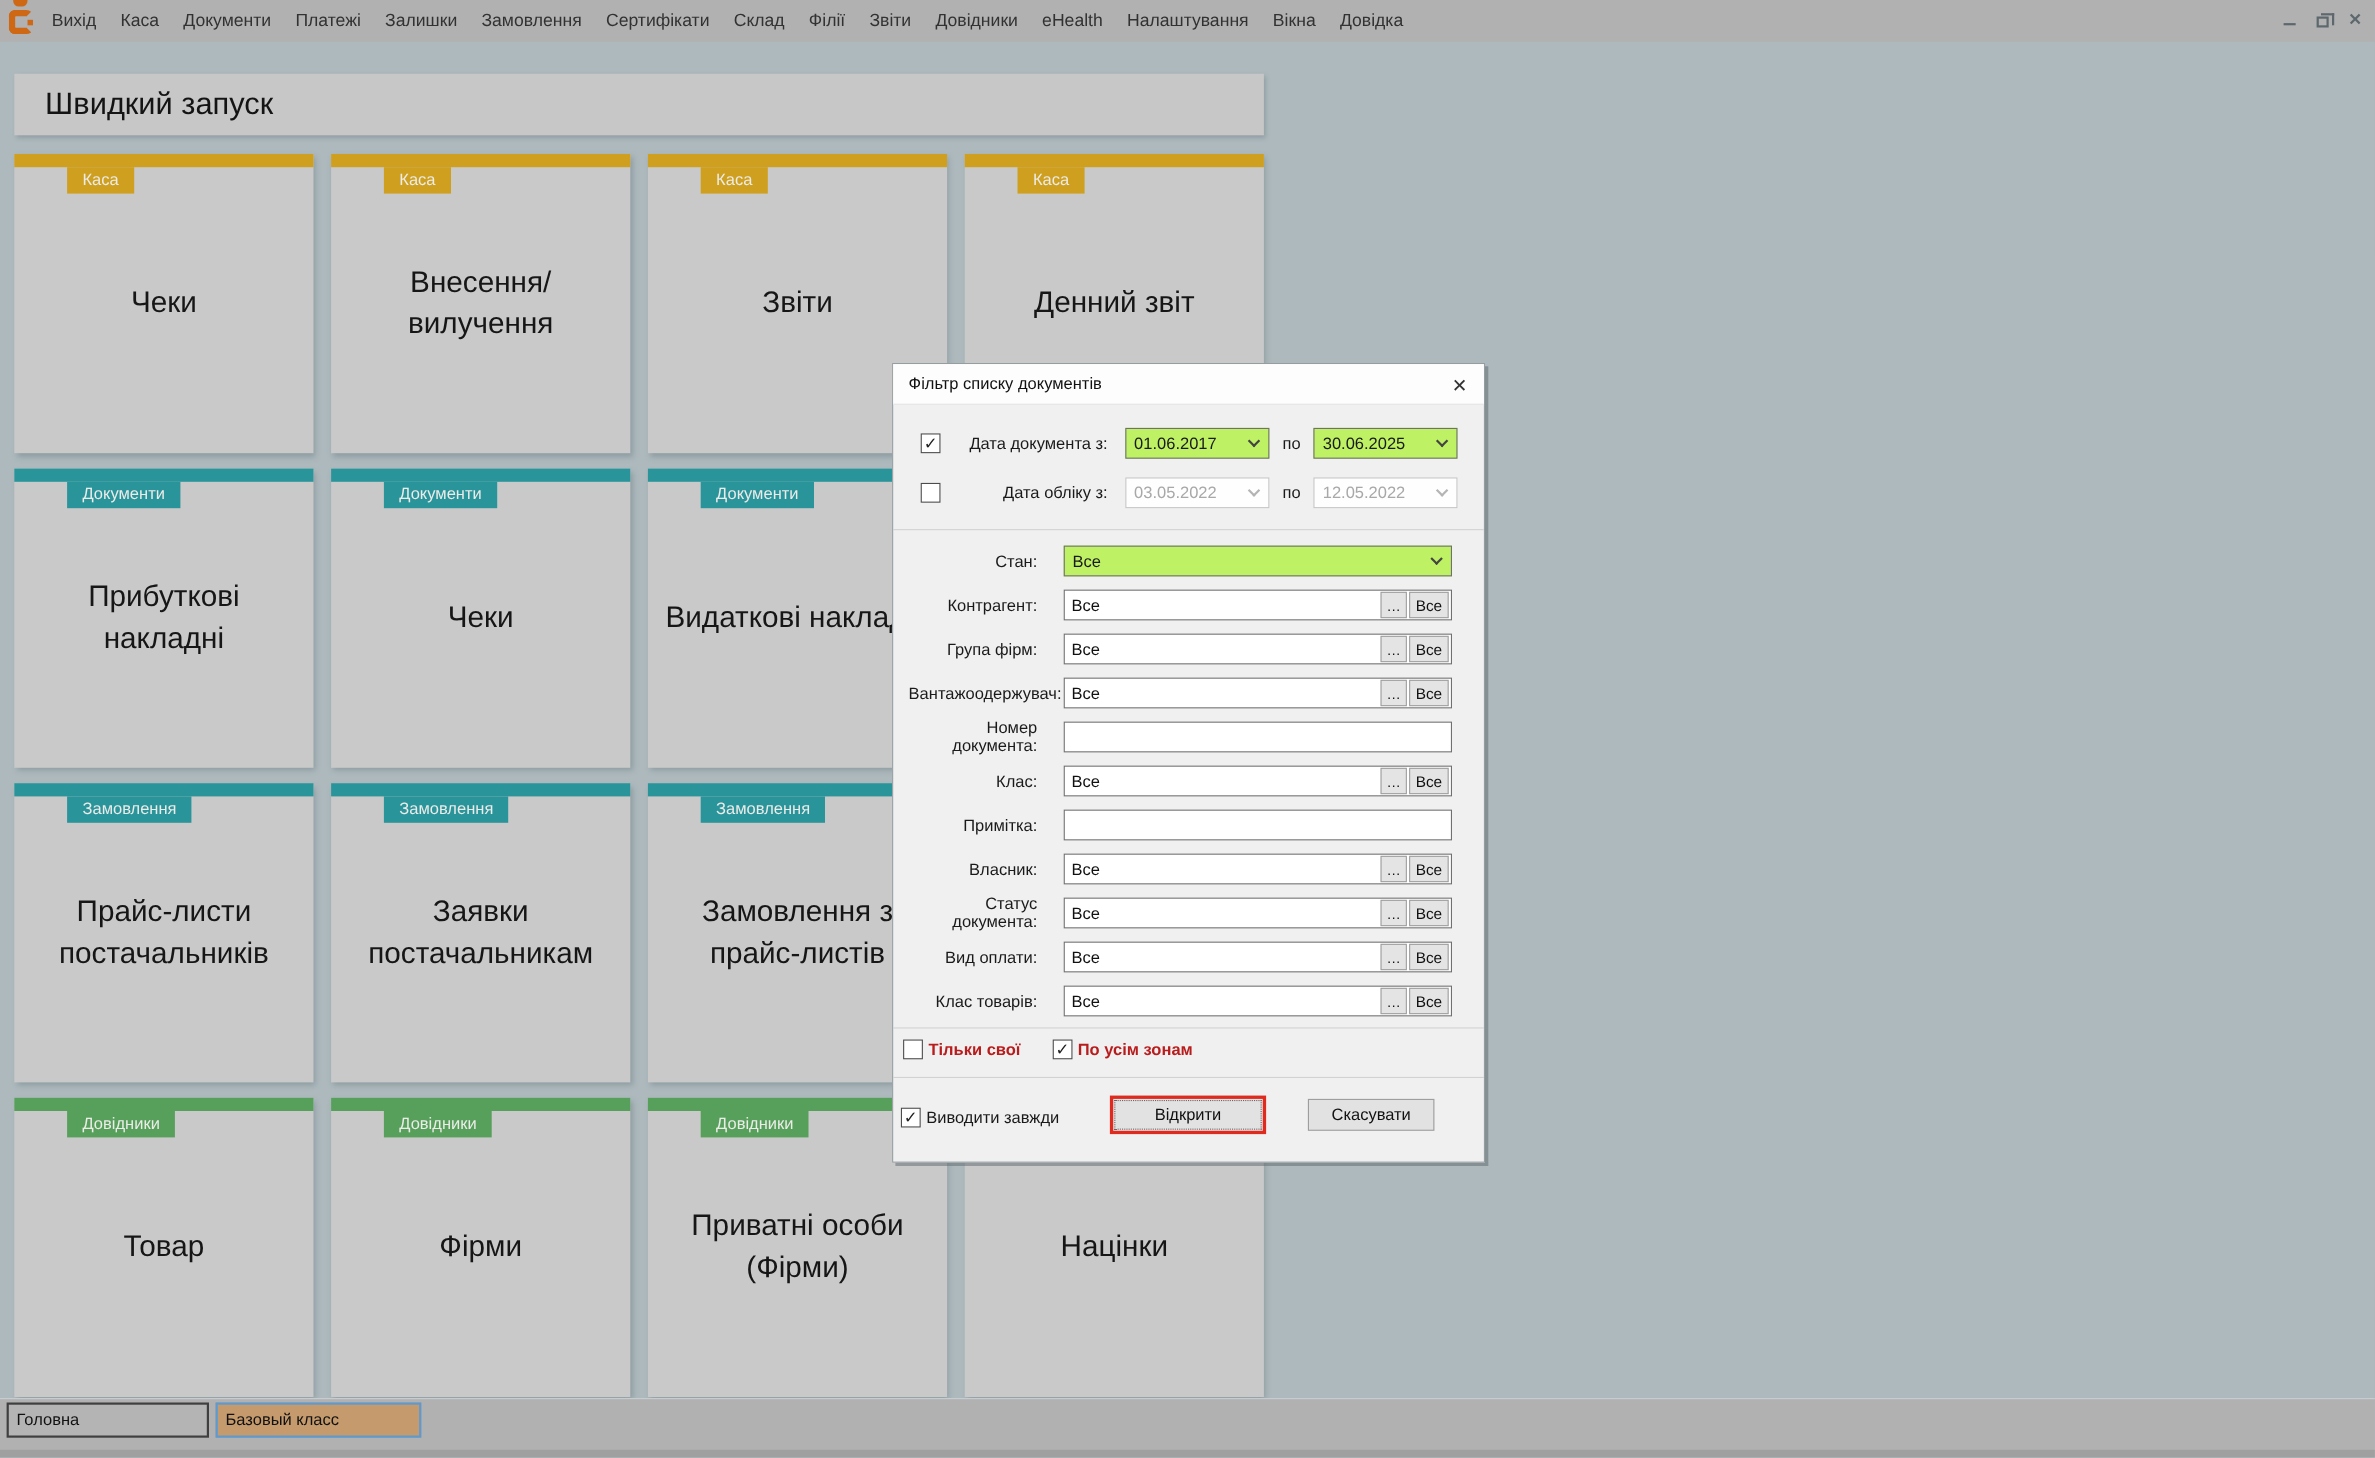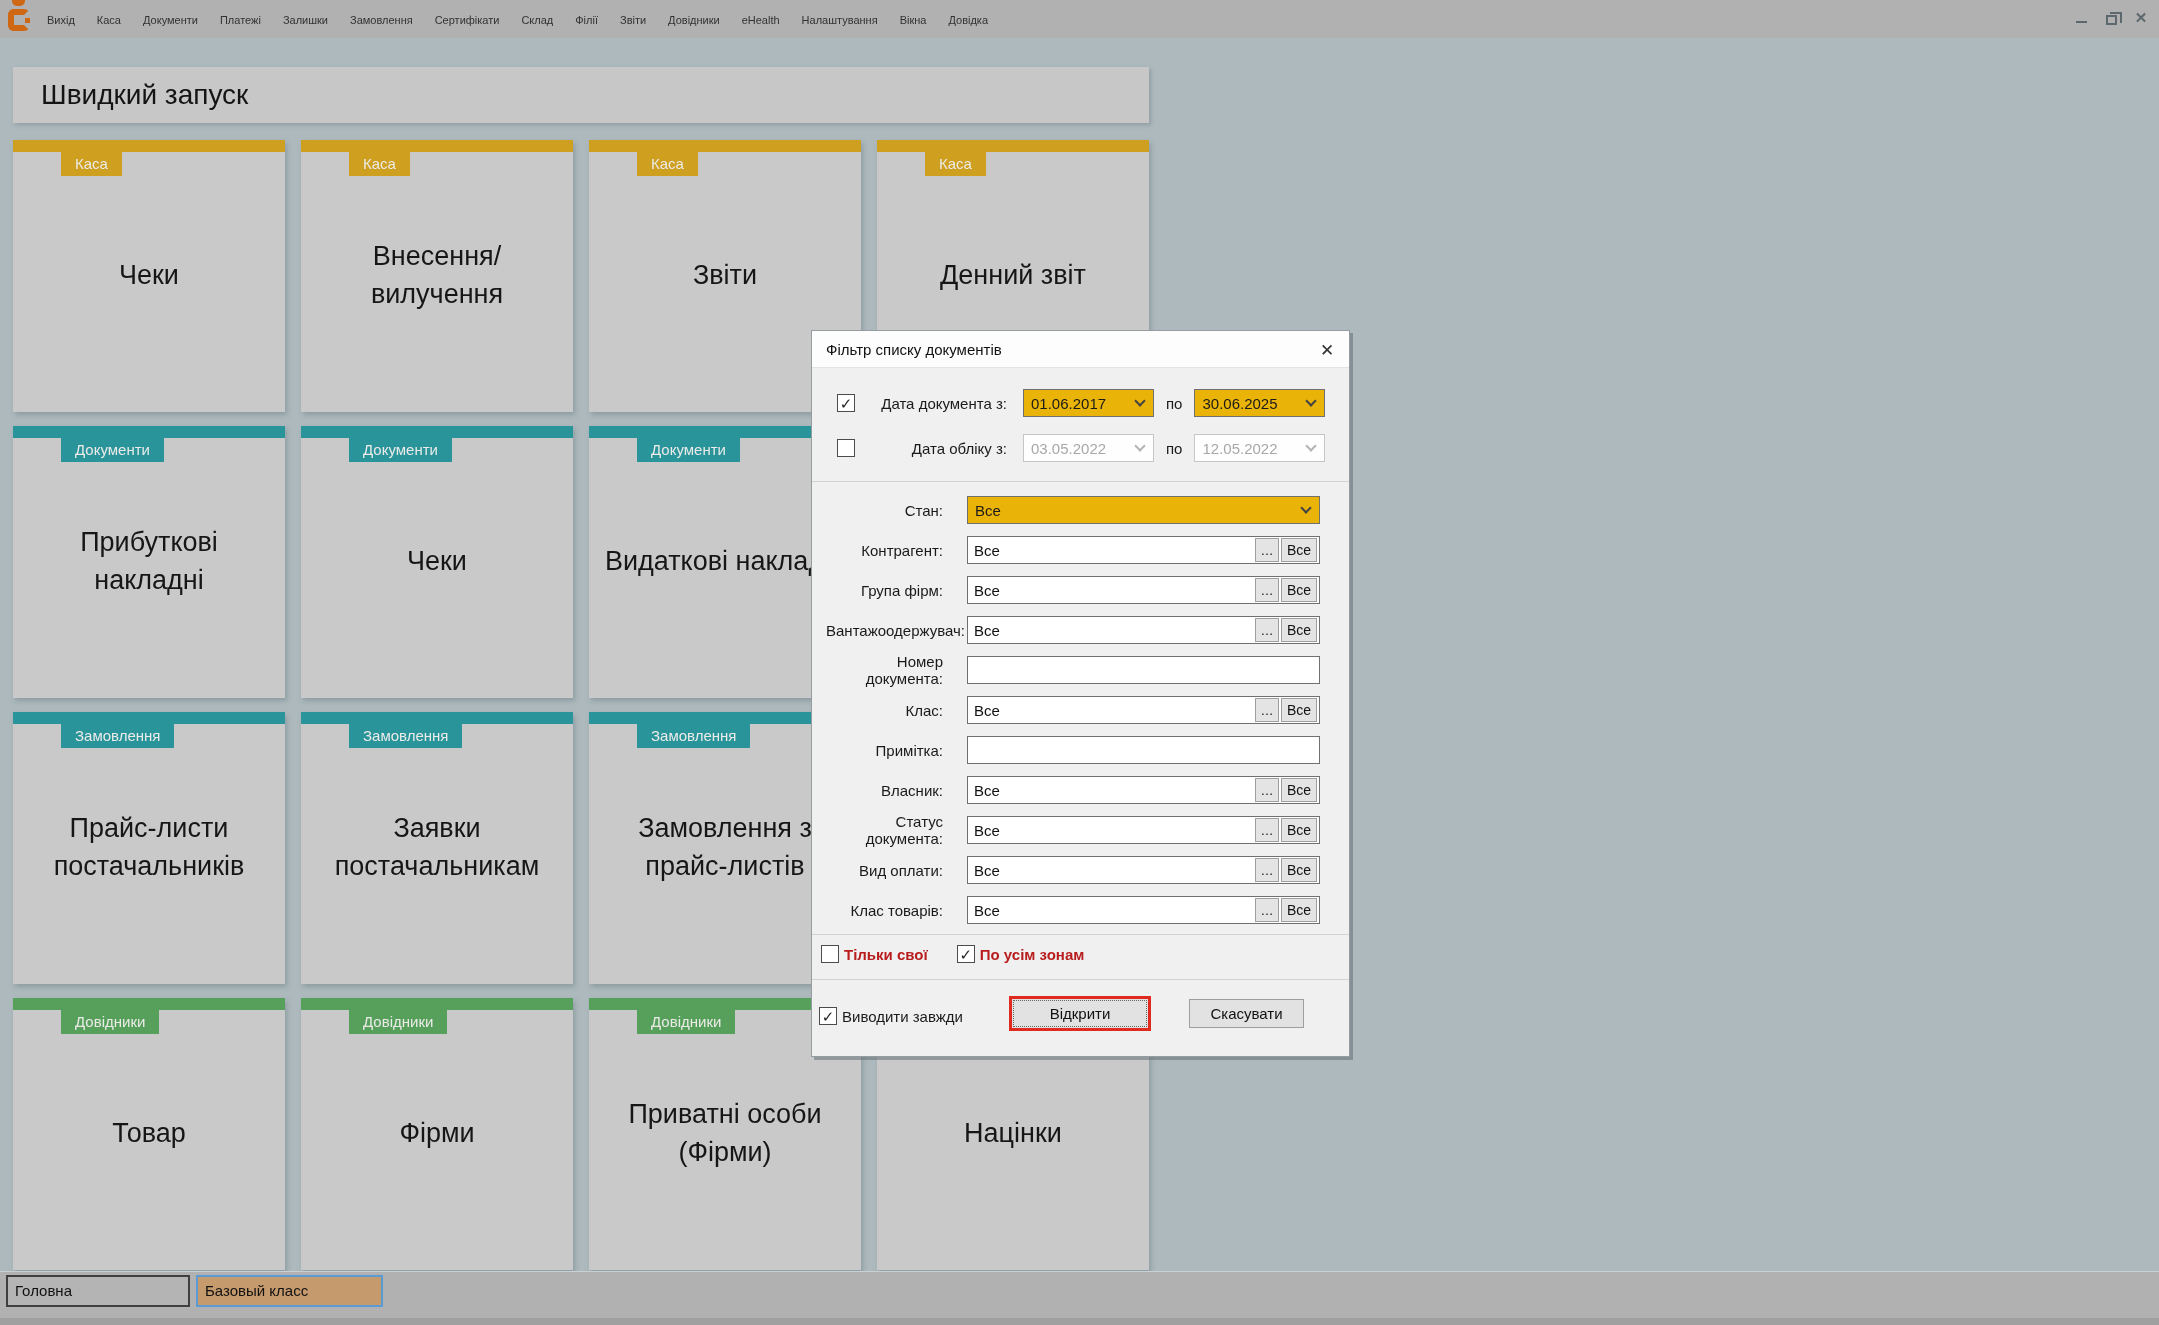--- a/index.html
+++ b/index.html
@@ -5,21 +5,21 @@
   * { margin:0; padding:0; box-sizing:border-box; }
   html,body { width:2159px; height:1325px; overflow:hidden; }
   body { position:relative; background:#adb9bd; font-family:"Liberation Sans", sans-serif; color:#1a1a1a; }
 
   
   .top-bar { position:absolute; top:0; left:0; width:2159px; height:38px; background:#b1b1b1; }
   .top-dot { position:absolute; left:12px; top:0; width:13px; height:6px; background:#cf6814; border-radius:0 0 5px 5px; }
   .menu { position:absolute; left:8px; top:9px; display:flex; align-items:center; }
   .app-logo { width:22px; height:22px; border:6px solid #cf6814; border-right-color:transparent; border-radius:6px; position:relative; margin-right:6px; }
   .app-logo::after { content:''; position:absolute; right:-6px; top:3px; width:5px; height:5px; background:#cf6814; }
-  .menu-item { padding:2px 11px; font-size:11px; color:#323232; white-space:nowrap; cursor:default; }
+  .menu-item { padding:2px 11px; font-size:16px; color:#323232; white-space:nowrap; cursor:default; }
   .win-controls { position:absolute; right:6px; top:6px; display:flex; gap:6px; }
   .wc { width:24px; height:24px; display:flex; align-items:center; justify-content:center; color:#5c686d; font-size:15px; font-weight:bold; }
   .wc-min-glyph { width:11px; height:2px; background:#5c686d; margin-top:8px; }
   .wc-restore-glyph { width:11px; height:10px; border:2px solid #5c686d; position:relative; background:#b1b1b1; margin-top:3px; }
   .wc-restore-glyph::before { content:''; position:absolute; left:2px; top:-5px; width:10px; height:9px; border:2px solid #5c686d; border-left:none; border-bottom:none; }
 
   
   .quick-title { position:absolute; left:13px; top:67px; width:1136px; height:56px; background:#c7c7c7;
     box-shadow:2px 2px 4px rgba(110,125,130,.45); font-size:28px; line-height:56px; padding-left:28px; color:#141414; }
   .tile-grid { position:absolute; left:13px; top:140px; display:grid; grid-template-columns:repeat(4,272px); grid-auto-rows:272px; gap:14px 16px; }
@@ -40,21 +40,21 @@
   .dlg-close { position:absolute; right:8px; top:5px; width:28px; height:28px; display:flex; align-items:center; justify-content:center; font-size:17px; color:#333; cursor:pointer; }
   .dlg-body { position:relative; height:690px; }
   .sep { position:absolute; left:0; right:0; border-top:1px solid #d2d2d2; }
 
   .cb { width:18px; height:18px; background:#fff; border:1px solid #4c4c4c; display:inline-flex; align-items:center; justify-content:center; flex:0 0 18px; cursor:pointer; }
   .cb .cb-mark { font-size:15px; line-height:15px; color:#222; }
 
   .drow { position:absolute; left:25px; display:flex; align-items:center; height:28px; }
   .dlabel { width:154px; text-align:right; padding-right:4px; margin-left:0; }
   .drow .cb { margin-right:2px; }
-  .combo { height:28px; border:1px solid #707070; background:#eab308; display:flex; align-items:center; justify-content:space-between; padding:0 9px 0 7px; }
+  .combo { height:28px; border:1px solid #707070; background:#bef264; display:flex; align-items:center; justify-content:space-between; padding:0 9px 0 7px; }
   .combo.date { width:131px; margin-left:12px; }
   .combo .chev { width:8px; height:8px; border-right:2px solid #444; border-bottom:2px solid #444; transform:rotate(45deg); margin-top:-4px; flex:0 0 8px; }
   .po { margin:0 12px; }
   .combo.disabled { border-color:#c6c6c6; color:#a8a8a8; background:#fefefe; }
   .combo.disabled .chev { border-color:#b4b4b4; }
 
   .frow { position:absolute; left:14px; height:28px; display:flex; align-items:center; }
   .flabel { width:141px; text-align:right; padding-right:24px; color:#1a1a1a; }
   .combo.wide { width:353px; }
   .lookup { width:353px; height:28px; border:1px solid #707070; background:#fff; display:flex; align-items:center; }

